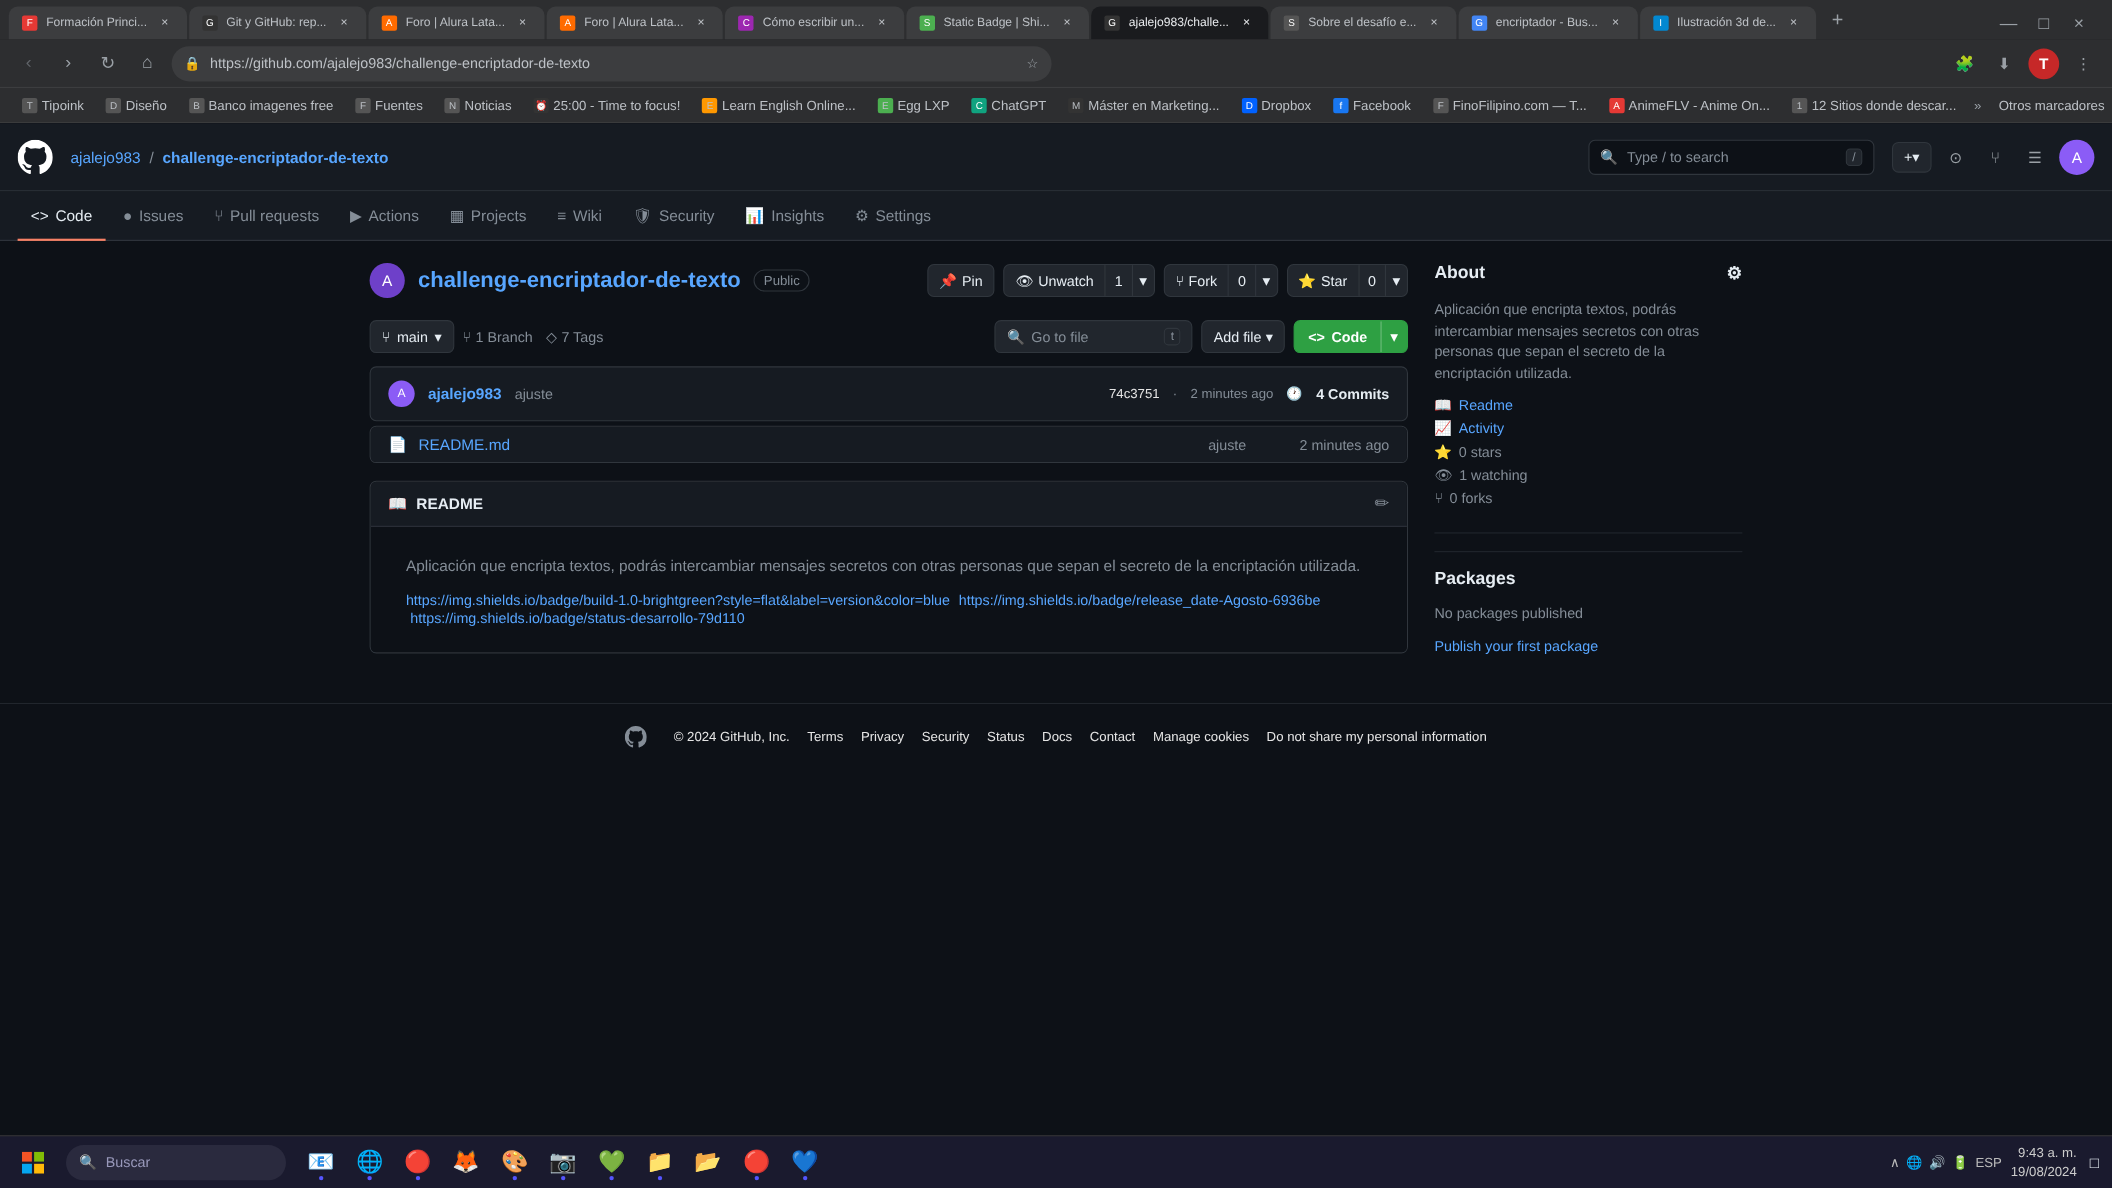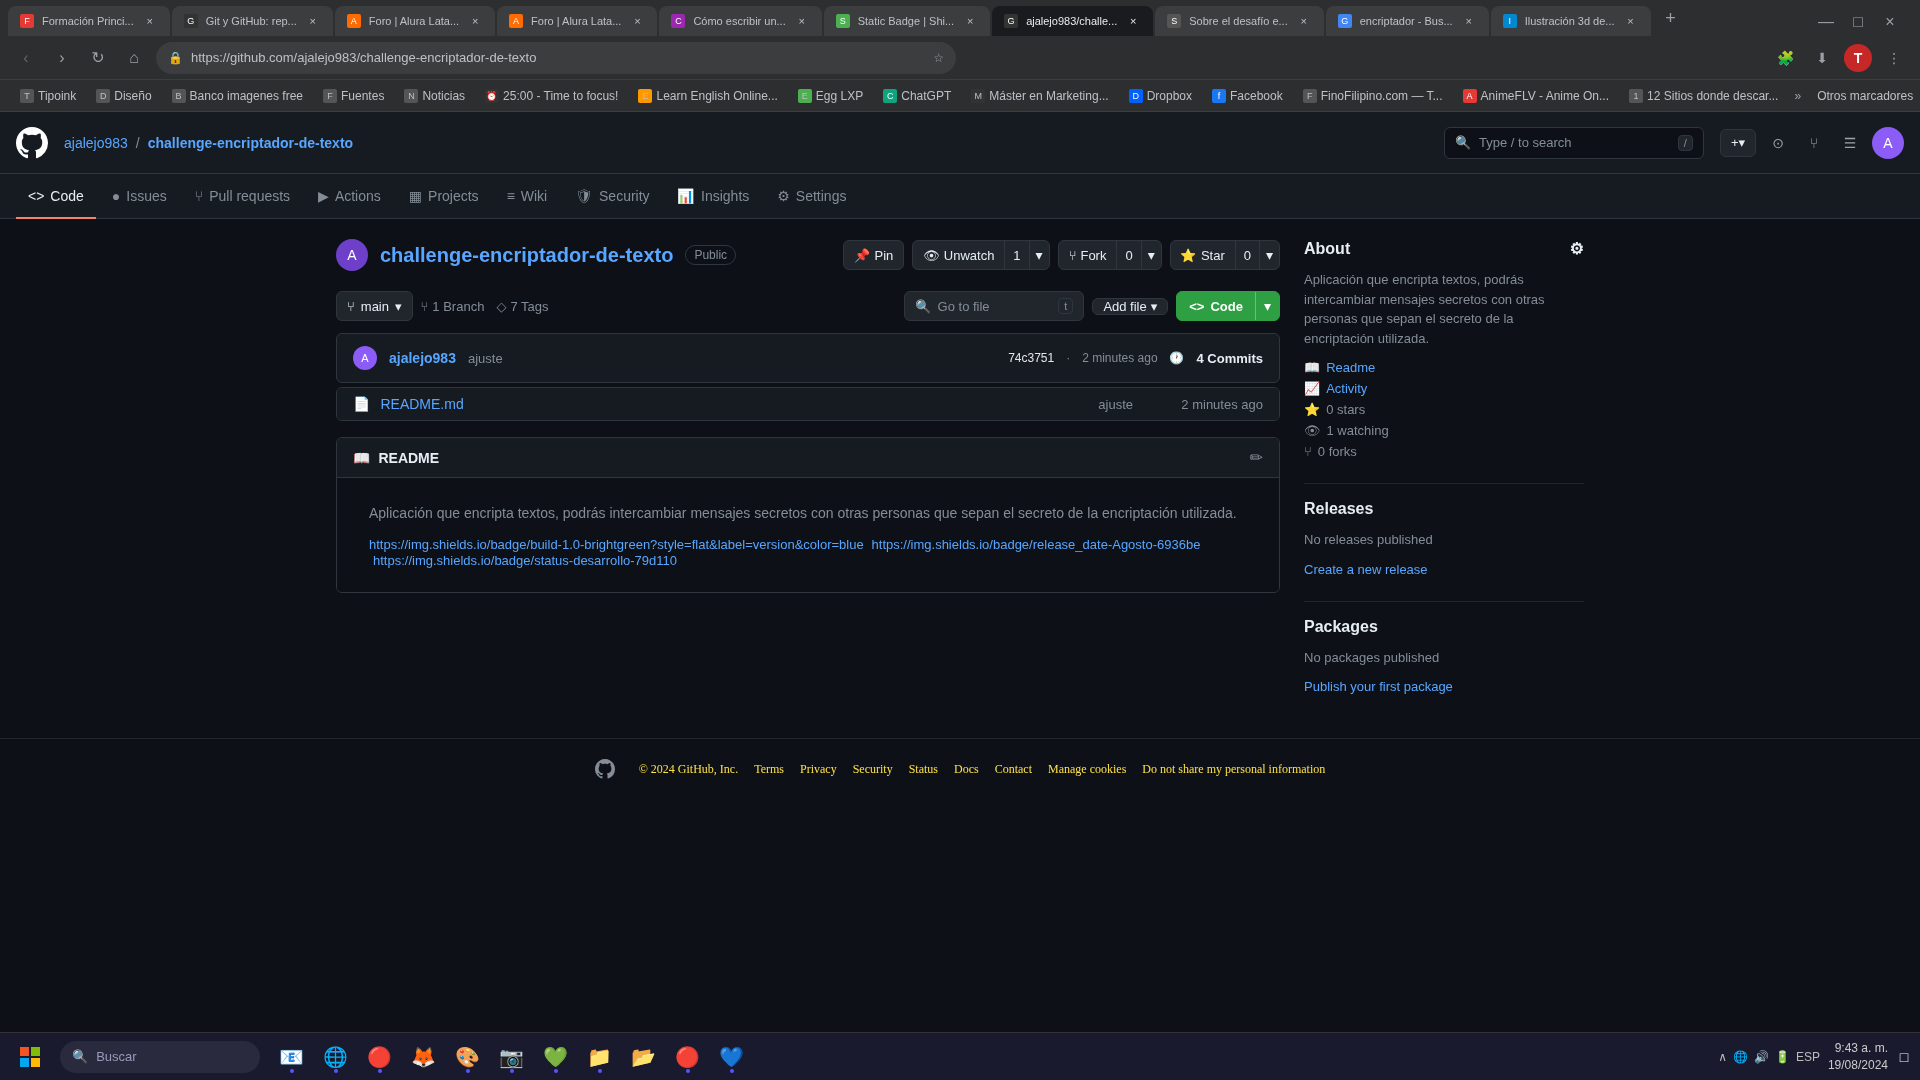--- a/index.html
+++ b/index.html
@@ -62,21 +62,21 @@
     .public-badge { background: transparent; border: 1px solid #30363d; color: #848d97; border-radius: 20px; padding: 2px 8px; font-size: 12px; }
     .repo-actions { margin-left: auto; display: flex; gap: 8px; }
     .action-btn { background: #21262d; border: 1px solid #30363d; border-radius: 6px; height: 30px; padding: 0 10px; color: #e6edf3; font-size: 13px; display: flex; align-items: center; gap: 4px; cursor: pointer; }
 
     
     .branch-bar { display: flex; align-items: center; gap: 8px; margin-bottom: 12px; }
     .branch-select { background: #21262d; border: 1px solid #30363d; border-radius: 6px; height: 30px; padding: 0 10px; color: #e6edf3; font-size: 13px; display: flex; align-items: center; gap: 6px; cursor: pointer; }
     .branch-stats { display: flex; align-items: center; gap: 12px; font-size: 13px; color: #848d97; }
     .branch-stat { display: flex; align-items: center; gap: 4px; }
     .go-to-file { margin-left: auto; background: #21262d; border: 1px solid #30363d; border-radius: 6px; height: 30px; padding: 0 10px; color: #848d97; font-size: 13px; display: flex; align-items: center; gap: 6px; cursor: pointer; width: 180px; }
-    .add-file-btn { background: #21262d; border: 1px solid #30363d; border-radius: 6px; height: 17px; padding: 0 10px; color: #e6edf3; font-size: 13px; display: flex; align-items: center; gap: 4px; cursor: pointer; }
+    .add-file-btn { background: #21262d; border: 1px solid #30363d; border-radius: 6px; height: 30px; padding: 0 10px; color: #e6edf3; font-size: 13px; display: flex; align-items: center; gap: 4px; cursor: pointer; }
 
     
     .commit-row { background: #161b22; border: 1px solid #30363d; border-radius: 6px; padding: 12px 16px; display: flex; align-items: center; gap: 12px; margin-bottom: 4px; }
     .commit-avatar { width: 24px; height: 24px; border-radius: 50%; background: #8b5cf6; display: flex; align-items: center; justify-content: center; color: white; font-size: 11px; flex-shrink: 0; }
     .commit-author { color: #58a6ff; font-weight: 600; font-size: 14px; }
     .commit-message { color: #848d97; font-size: 13px; }
     .commit-meta { margin-left: auto; display: flex; align-items: center; gap: 12px; font-size: 12px; color: #848d97; white-space: nowrap; }
     .commit-hash { color: #e5e5e5; }
     .commits-link { display: flex; align-items: center; gap: 4px; color: #e6edf3; font-size: 13px; font-weight: 600; }
 
@@ -103,21 +103,21 @@
     .sidebar-section { margin-bottom: 24px; }
     .sidebar-title { font-size: 16px; font-weight: 600; color: #e6edf3; margin-bottom: 12px; display: flex; align-items: center; justify-content: space-between; }
     .sidebar-description { font-size: 13px; color: #848d97; line-height: 1.5; margin-bottom: 12px; }
     .sidebar-link { color: #58a6ff; font-size: 13px; cursor: pointer; display: flex; align-items: center; gap: 6px; margin-bottom: 6px; }
     .sidebar-stat { font-size: 13px; color: #848d97; display: flex; align-items: center; gap: 6px; margin-bottom: 6px; }
     .sidebar-divider { border: none; border-top: 1px solid #21262d; margin: 16px 0; }
 
     
     .footer { background: #0d1117; border-top: 1px solid #21262d; padding: 20px 16px; text-align: center; font-size: 12px; color: #848d97; }
     .footer-links { display: flex; align-items: center; justify-content: center; gap: 16px; flex-wrap: wrap; }
-    .footer-link { color: #fde047; cursor: pointer; font-family: Liberation Serif, serif; }
+    .footer-link { color: #e5e5e5; cursor: pointer; }
     .footer-logo { display: inline-flex; margin-right: 8px; }
 
     
     .taskbar { background: #1a1a2e; height: 48px; display: flex; align-items: center; padding: 0 8px; gap: 4px; border-top: 1px solid #333; }
     .taskbar-start { width: 44px; height: 44px; display: flex; align-items: center; justify-content: center; cursor: pointer; border-radius: 4px; }
     .taskbar-search { background: #2a2a3e; border-radius: 20px; height: 32px; display: flex; align-items: center; padding: 0 12px; gap: 8px; color: #9999bb; font-size: 13px; width: 200px; margin: 0 4px; cursor: text; }
     .taskbar-apps { display: flex; align-items: center; gap: 4px; margin-left: 4px; }
     .taskbar-app { width: 40px; height: 40px; display: flex; align-items: center; justify-content: center; border-radius: 4px; cursor: pointer; position: relative; }
     .taskbar-app .app-dot { width: 4px; height: 4px; border-radius: 50%; background: #5555ff; position: absolute; bottom: 4px; left: 50%; transform: translateX(-50%); }
     .taskbar-right { margin-left: auto; display: flex; align-items: center; gap: 8px; }
@@ -484,29 +484,20 @@
             <span>1 watching</span>
           </div>
           <div class="sidebar-stat">
             <span>⑂</span>
             <span>0 forks</span>
           </div>
         </div>
 
         <hr class="sidebar-divider">
 
-        <div class="sidebar-section">
-          <div class="sidebar-title">
-            <span>Releases</span>
-          </div>
-          <p class="sidebar-description">No releases published</p>
-          <div class="sidebar-link">
-            <span>Create a new release</span>
-          </div>
-        </div>
 
         <hr class="sidebar-divider">
 
         <div class="sidebar-section">
           <div class="sidebar-title">
             <span>Packages</span>
           </div>
           <p class="sidebar-description">No packages published</p>
           <div class="sidebar-link">
             <span>Publish your first package</span>

